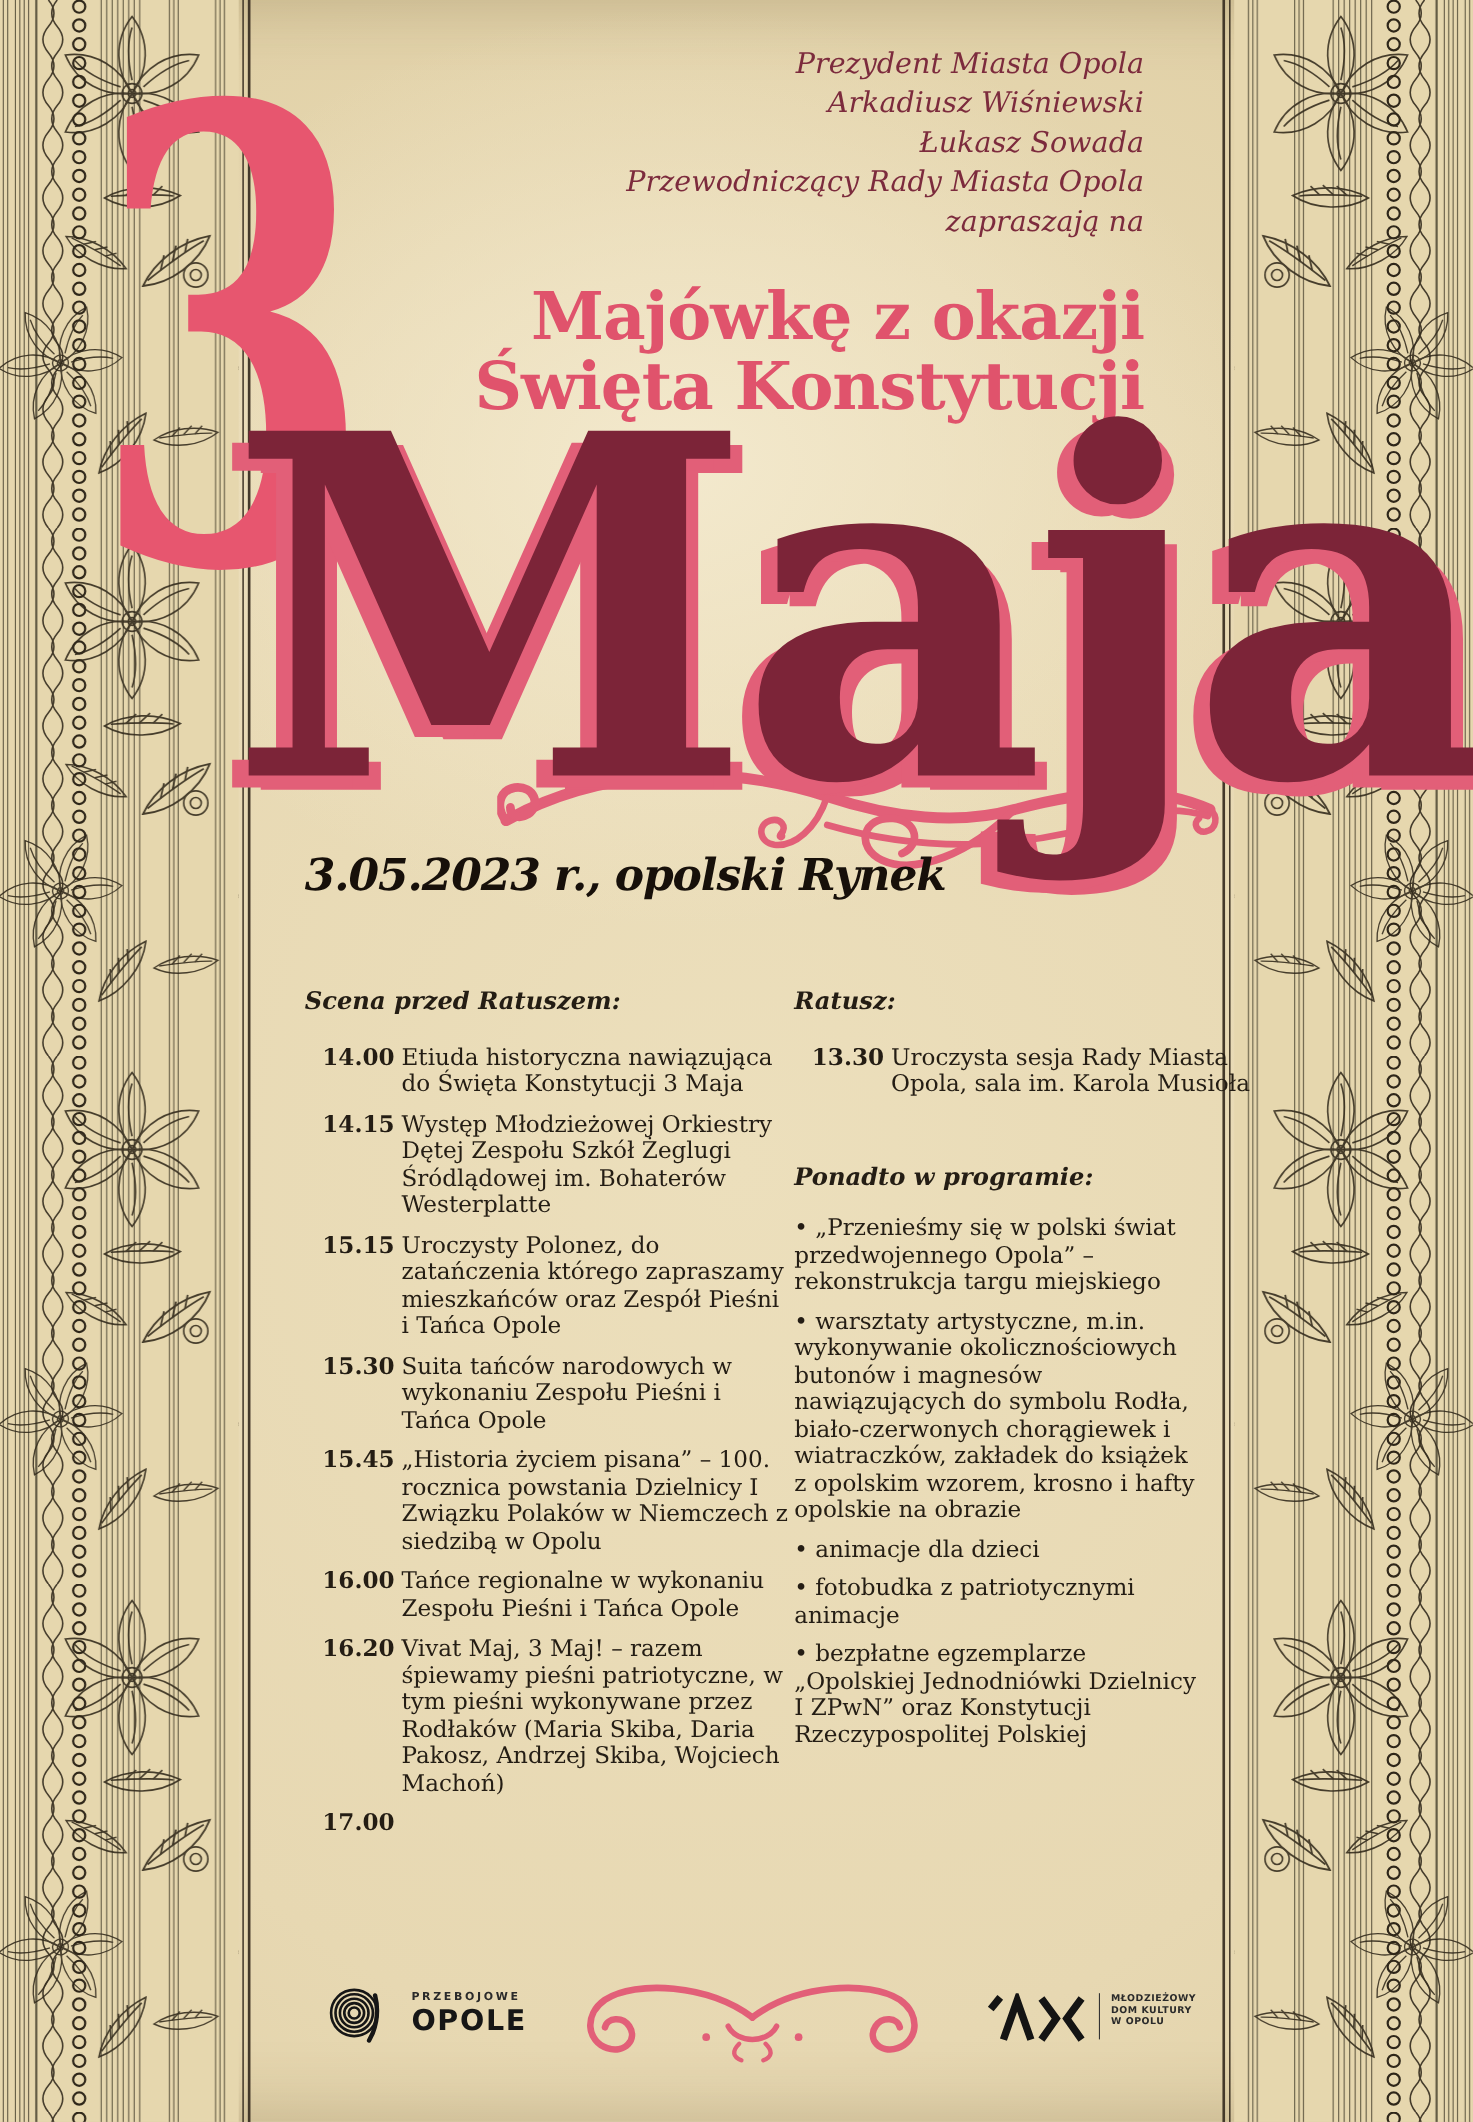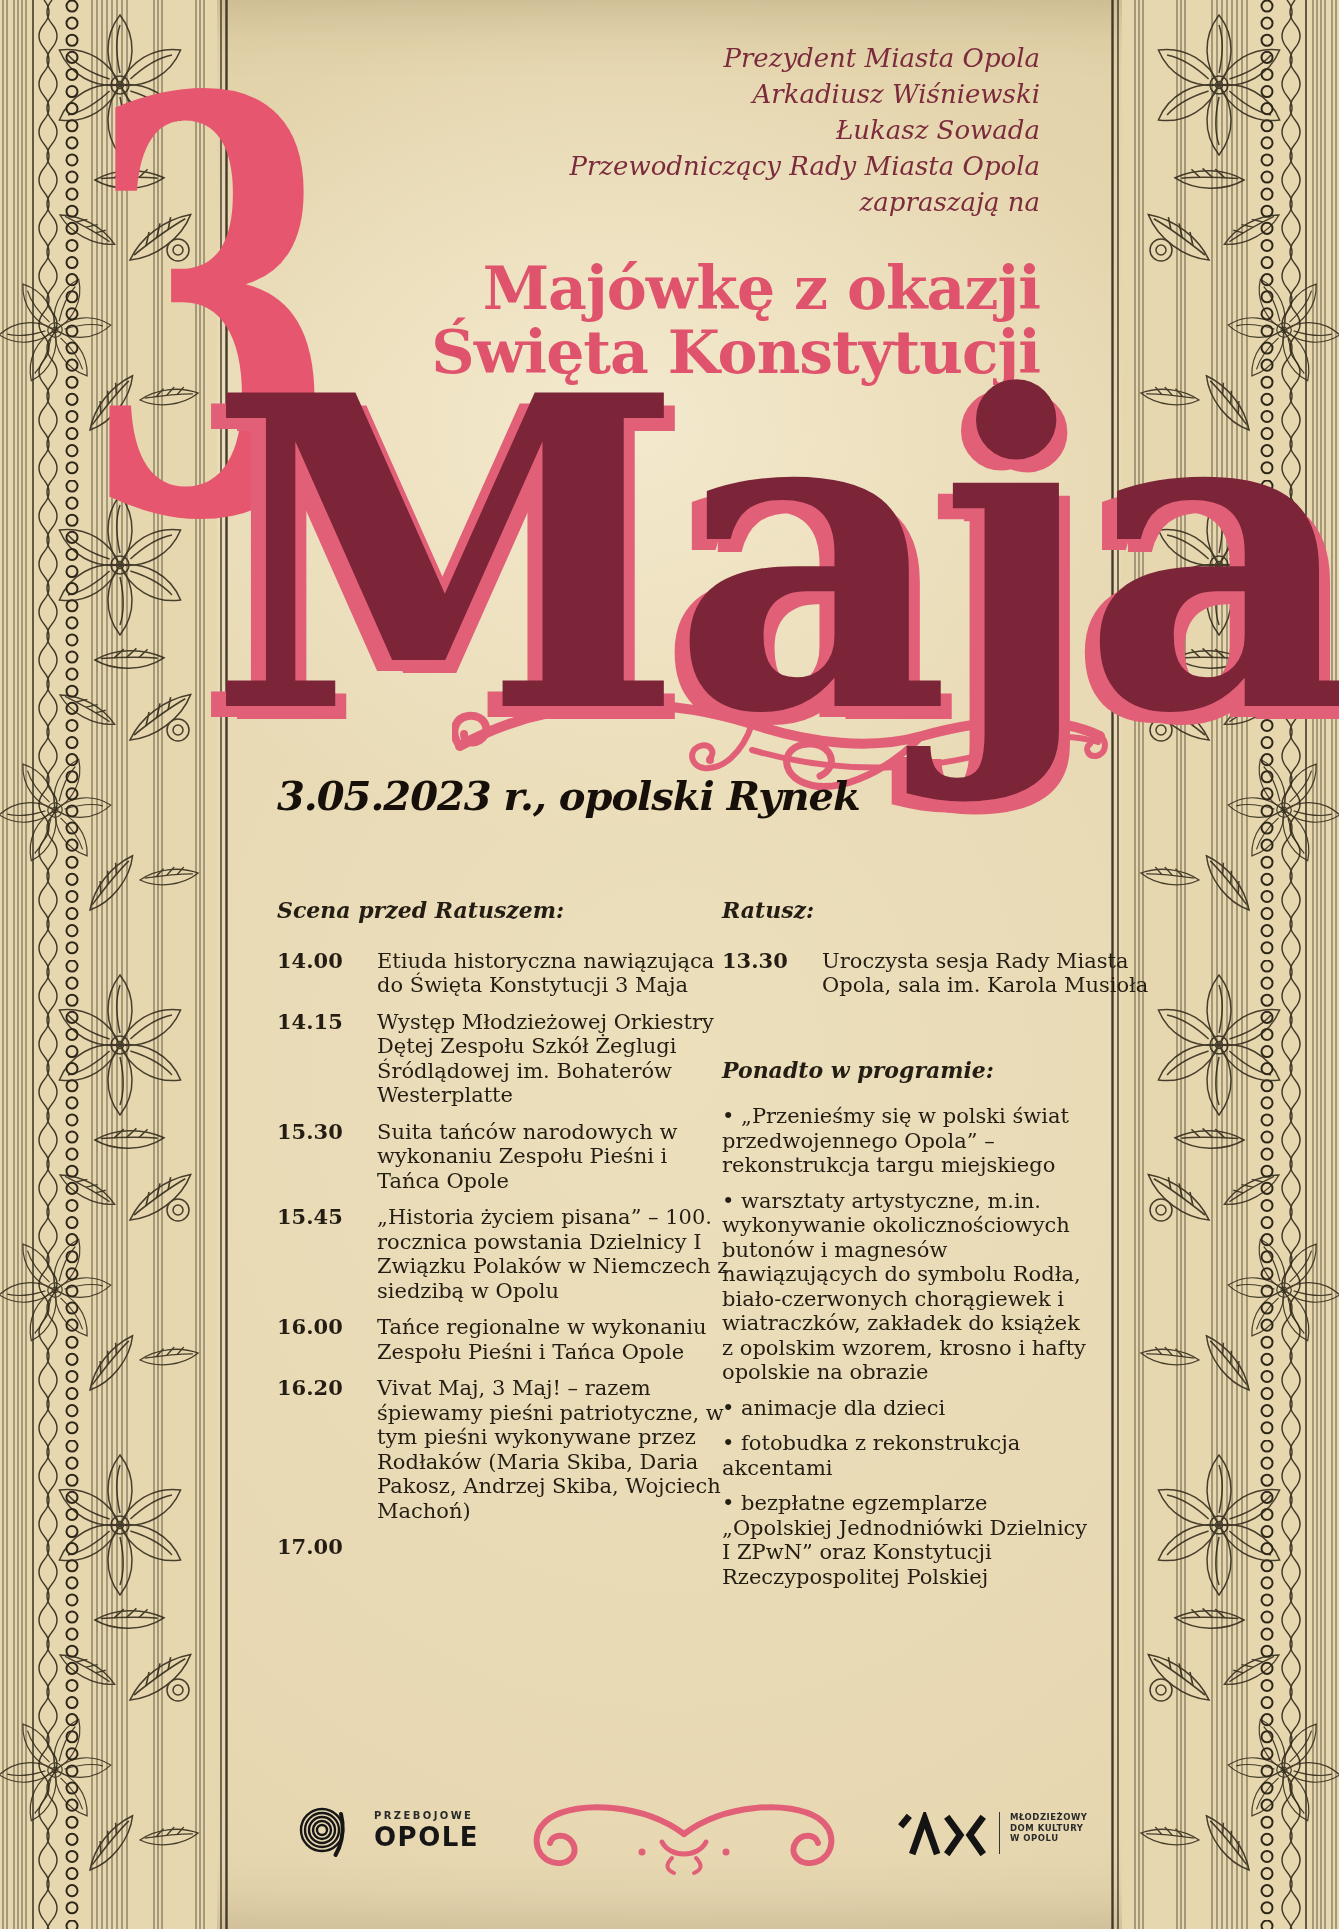--- a/index.html
+++ b/index.html
@@ -25,21 +25,21 @@
     font-size:430px;line-height:1;letter-spacing:-12px;color:#7c2438;
     text-shadow:-15px 11px 0 #e25f78, 11px 13px 0 #e25f78;}
   svg.swash{position:absolute;left:452px;top:684px;z-index:3;}
   .dateline{position:absolute;left:277px;top:772px;z-index:5;font-weight:700;font-style:italic;
     font-size:40px;letter-spacing:-1px;color:#17100a;}
   
   .col{position:absolute;top:898px;z-index:3;color:#241d14;font-size:21px;line-height:24.5px;}
   .col-left{left:277px;width:440px;}
   .col-right{left:722px;width:372px;}
   .col-header{font-weight:700;font-style:italic;font-size:22px;margin:0 0 26px 0;}
-  .prog-item{display:flex;margin:0 0 12px 0;gap:28px;}
+  .prog-item{display:flex;margin:0 0 12px 16px;}
   .prog-item .time{flex:0 0 72px;font-weight:700;}
   .prog-item .txt{flex:0 0 auto;max-width:352px;}
   .extras-header{font-weight:700;font-style:italic;font-size:22px;margin:60px 0 22px 0;}
   p.extra{margin:0 0 11px 0;}
   
   .logo-opole{position:absolute;left:296px;top:1804px;z-index:3;display:flex;gap:24px;align-items:center;color:#161616;}
   .logo-opole .lt{display:flex;flex-direction:column;font-family:"DejaVu Sans",sans-serif;}
   .logo-opole .przeb{font-size:10px;letter-spacing:2.4px;font-weight:700;color:#2a2a2a;}
   .logo-opole .opole{font-size:26px;font-weight:700;letter-spacing:1.5px;margin-top:1px;}
   .bottom-orn{position:absolute;left:492px;top:1796px;z-index:3;}
@@ -170,20 +170,24 @@
   <div class="prog-item">
     <span class="time">14.00</span>
     <span class="txt">Etiuda historyczna nawiązująca do Święta Konstytucji 3 Maja</span>
   </div>
 
   <div class="prog-item">
     <span class="time">14.15</span>
     <span class="txt">Występ Młodzieżowej Orkiestry Dętej Zespołu Szkół Żeglugi Śródlądowej im. Bohaterów Westerplatte</span>
   </div>
 
+  <div class="prog-item">
+    <span class="time">15.15</span>
+    <span class="txt">Uroczysty Polonez, do zatańczenia którego zapraszamy mieszkańców oraz Zespół Pieśni i Tańca Opole</span>
+  </div>
 
   <div class="prog-item">
     <span class="time">15.30</span>
     <span class="txt">Suita tańców narodowych w wykonaniu Zespołu Pieśni i Tańca Opole</span>
   </div>
 
   <div class="prog-item">
     <span class="time">15.45</span>
     <span class="txt">„Historia życiem pisana” – 100. rocznica powstania Dzielnicy I Związku Polaków w Niemczech z siedzibą w Opolu</span>
   </div>
@@ -213,21 +217,21 @@
   </div>
 </div>
     <h3 class="extras-header">Ponadto w programie:</h3>
     <div>
   <p class="extra"><span class="bullet">•</span><span class="etxt"> „Przenieśmy się w polski świat przedwojennego Opola” – rekonstrukcja targu miejskiego</span></p>
 
   <p class="extra"><span class="bullet">•</span><span class="etxt"> warsztaty artystyczne, m.in. wykonywanie okolicznościowych butonów i magnesów nawiązujących do symbolu Rodła, biało-czerwonych chorągiewek i wiatraczków, zakładek do książek z opolskim wzorem, krosno i hafty opolskie na obrazie</span></p>
 
   <p class="extra"><span class="bullet">•</span><span class="etxt"> animacje dla dzieci</span></p>
 
-  <p class="extra"><span class="bullet">•</span><span class="etxt"> fotobudka z rekonstrukcja akcentami</span></p>
+  <p class="extra"><span class="bullet">•</span><span class="etxt"> fotobudka z patriotycznymi animacje</span></p>
 
   <p class="extra"><span class="bullet">•</span><span class="etxt"> bezpłatne egzemplarze „Opolskiej Jednodniówki Dzielnicy I ZPwN” oraz Konstytucji Rzeczypospolitej Polskiej</span></p>
 </div>
   </section>
 
   <div class="logo-opole">
     <svg width="54" height="54" viewBox="0 0 54 54">
       <g stroke="#161616" fill="none" stroke-width="2.4">
         <circle cx="26" cy="26" r="21"></circle>
           <circle cx="26" cy="26" r="17"></circle>

